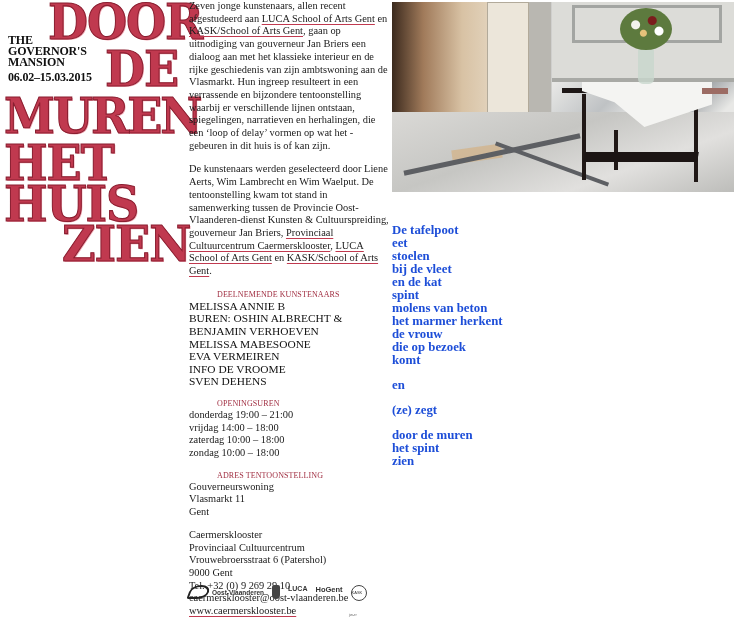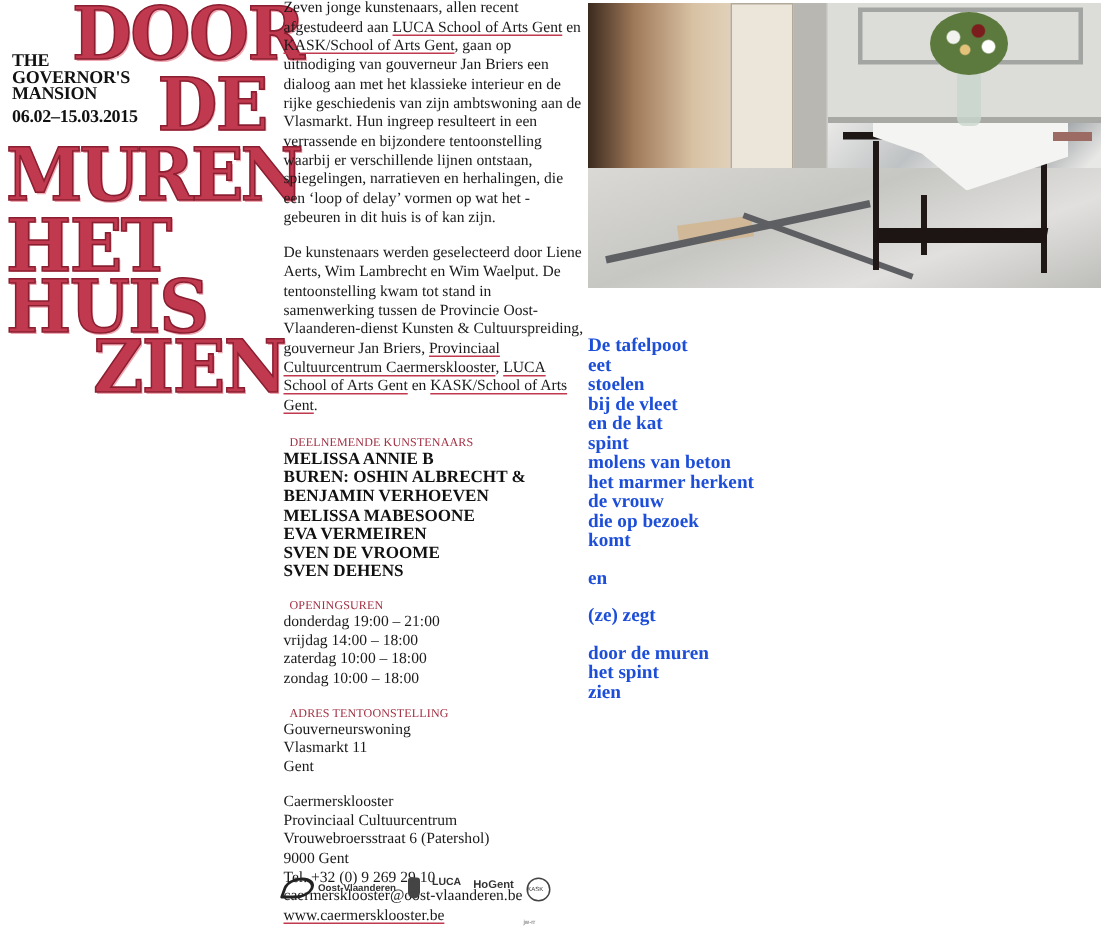--- a/index.html
+++ b/index.html
@@ -35,23 +35,23 @@
       font-size: 12px; line-height: 11px; color: #111; letter-spacing: -0.2px;
     }
     .gov .dates { margin-top: 4px; font-size: 12px; }
 
     
     .mid { position: absolute; left: 189px; top: 0; width: 200px; font-size: 10.4px; line-height: 12.7px; }
     .mid p { margin-bottom: 11px; }
     .ul { text-decoration: underline; text-decoration-color: #c0394f; text-underline-offset: 2px; }
     .sec-label {
       color: #a12f42; font-size: 8px; letter-spacing: 0.1px;
-      margin-left: 4px; margin-top: 2px; line-height: 11px;
-    }
-    .artists { font-weight: bold; font-size: 11.4px; line-height: 12.6px; color: #111; margin-bottom: 10px; }
+      margin-left: 28px; margin-top: 2px; line-height: 11px;
+    }
+    .artists { font-weight: normal; font-size: 11.4px; line-height: 12.6px; color: #111; margin-bottom: 10px; }
     .block { margin-bottom: 10px; }
     .logos { position: absolute; left: 189px; top: 585px; height: 22px; display: flex; align-items: flex-start; gap: 8px; }
     .logo { font-family: "Liberation Sans", sans-serif; color: #333; font-size: 6px; display: flex; align-items: center; }
     .logo-ov-mark { width: 20px; height: 14px; border: 2px solid #222; border-radius: 50% 50% 50% 10%; transform: skewX(-20deg); margin-right: 3px; }
     .logo-ov-text { font-size: 6.5px; font-weight: bold; line-height: 7px; }
     .logo-crest { width: 8px; height: 14px; background: #444; border-radius: 2px 2px 4px 4px; }
     .logo-luca { font-weight: bold; font-size: 7px; line-height: 7px; }
     .logo-hogent { font-size: 7.5px; font-weight: bold; }
     .logo-kask { width: 16px; height: 16px; border: 1px solid #444; border-radius: 50%; font-size: 4px; text-align: center; line-height: 14px; }
     .tiny-credit { position: absolute; left: 349px; top: 612px; font-size: 4px; color: #666; font-family: "Liberation Sans", sans-serif; }
@@ -117,21 +117,21 @@
     <span>De kunstenaars werden geselecteerd door Liene Aerts, Wim Lambrecht en Wim Waelput. De tentoonstelling kwam tot stand in samenwerking tussen de Provincie Oost-Vlaanderen-dienst Kunsten &amp; Cultuurspreiding, gouverneur Jan Briers, </span><span class="ul">Provinciaal Cultuurcentrum Caermersklooster</span><span>, </span><span class="ul">LUCA School of Arts Gent</span><span> en </span><span class="ul">KASK/School of Arts Gent</span><span>.</span>
   </p>
 
   <div class="sec-label">DEELNEMENDE KUNSTENAARS</div>
   <div class="artists">
     <div>MELISSA ANNIE B</div>
     <div>BUREN: OSHIN ALBRECHT &amp;</div>
     <div>BENJAMIN VERHOEVEN</div>
     <div>MELISSA MABESOONE</div>
     <div>EVA VERMEIREN</div>
-    <div>SVEN DE VROOME</div>
+    <div>INFO DE VROOME</div>
     <div>SVEN DEHENS</div>
   </div>
 
   <div class="sec-label">OPENINGSUREN</div>
   <div class="block">
     <div>donderdag 19:00 – 21:00</div>
     <div>vrijdag 14:00 – 18:00</div>
     <div>zaterdag 10:00 – 18:00</div>
     <div>zondag 10:00 – 18:00</div>
   </div>

